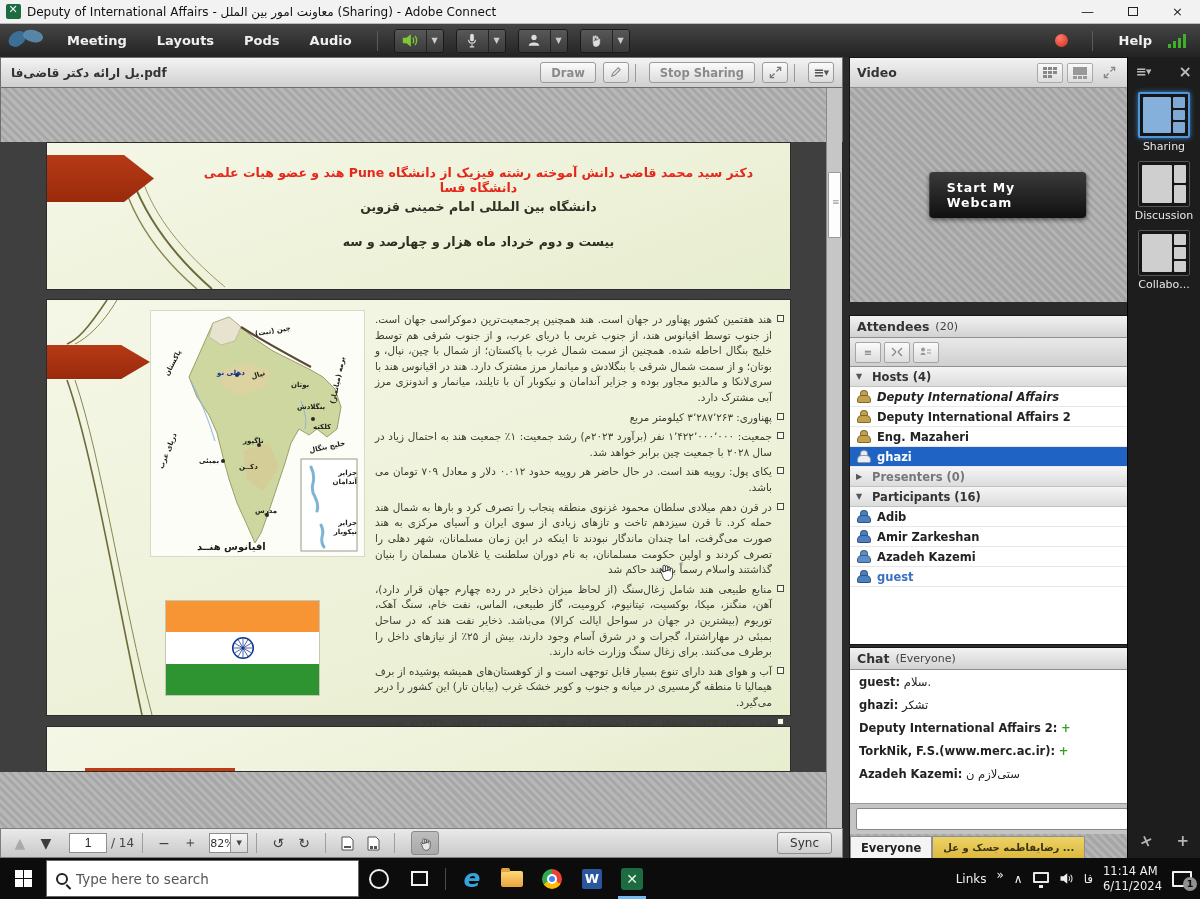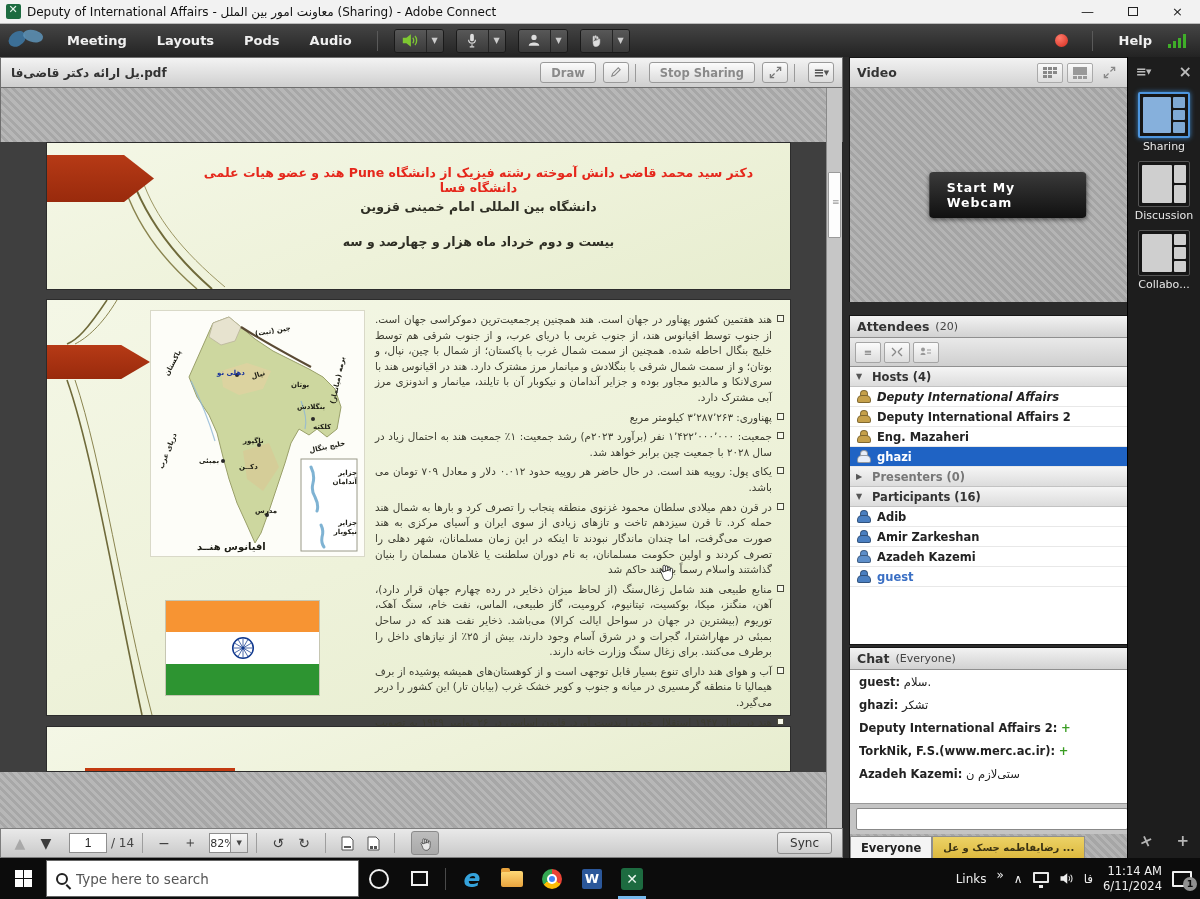--- a/index.html
+++ b/index.html
@@ -166,21 +166,21 @@
   .tbsep2 { width:1px; height:22px; background:#4a4a4a; margin:0 6px; }
   .edge-e { color:#35a3dc; font-size:25px; font-weight:bold; font-style:italic; }
   .folder { width:22px; height:16px; background:linear-gradient(#ffd977,#e8a33d); border-radius:2px; position:relative; }
   .folder::before { content:""; position:absolute; top:-3px; left:0; width:9px; height:4px; background:#e8a33d; border-radius:2px 2px 0 0; }
   .chrome { width:20px; height:20px; border-radius:50%; background:conic-gradient(#ea4335 0 33%,#fbbc05 33% 66%,#34a853 66% 100%); position:relative; }
   .chrome::after { content:""; position:absolute; left:5px; top:5px; width:10px; height:10px; border-radius:50%; background:#4285f4; border:2px solid #fff; box-sizing:border-box; }
   .wordic { width:20px; height:20px; background:#2b579a; color:#fff; font-size:13px; font-weight:bold; display:flex; align-items:center; justify-content:center; border-radius:2px; }
   .greenapp { width:22px; height:22px; background:#1d6b40; border-radius:3px; color:#eaf6ef; font-weight:bold; font-size:14px; display:flex; align-items:center; justify-content:center; }
   .tb-right { margin-left:auto; display:flex; align-items:center; color:#f0f0f0; gap:10px; padding-right:8px; }
   .tb-right .txt { font-size:12px; }
-  .clockbox { text-align:right; font-size:11.5px; line-height:1.3; }
+  .clockbox { text-align:left; font-size:11.5px; line-height:1.3; }
   .notif { width:20px; height:16px; border:2px solid #f0f0f0; border-radius:1px; position:relative; }
   .badge { position:absolute; right:-7px; bottom:-6px; width:14px; height:14px; border-radius:50%; background:#909090; color:#0c0c0c; font-size:9.5px; font-weight:bold; display:flex; align-items:center; justify-content:center; }
   .monico { width:16px; height:11px; border:2px solid #e8e8e8; border-radius:1px; position:relative; margin-top:-3px; }
   .monico::after { content:""; position:absolute; left:4px; top:11px; width:4px; height:3px; background:#e8e8e8; }
 </style>
 </head>
 <body>
 
 <div id="app">
 

